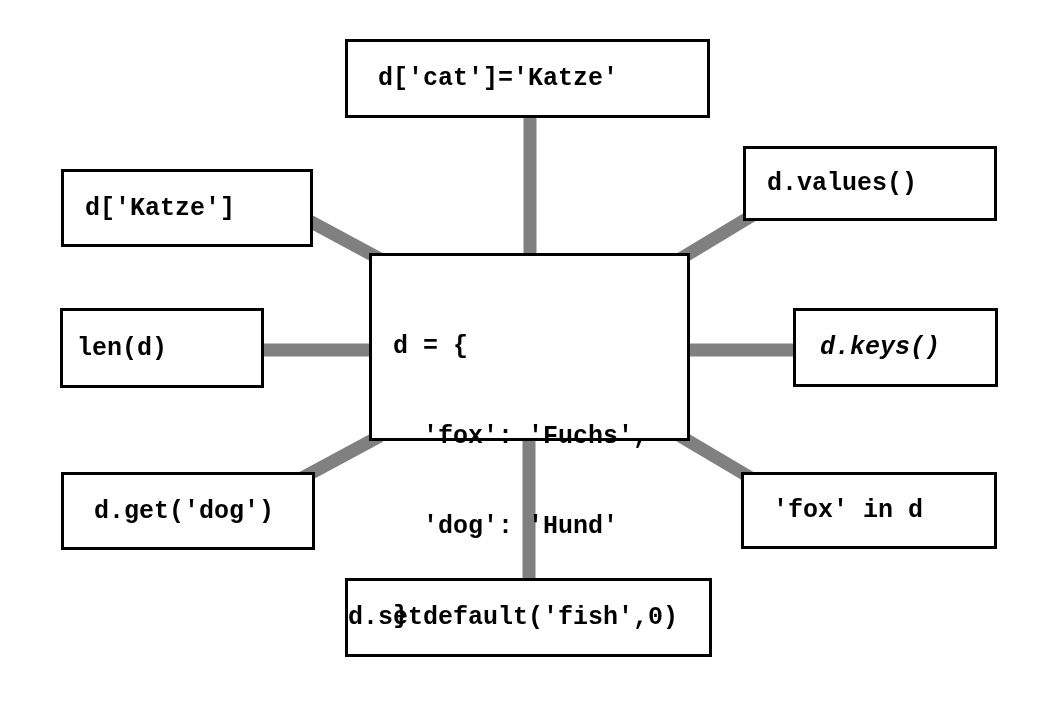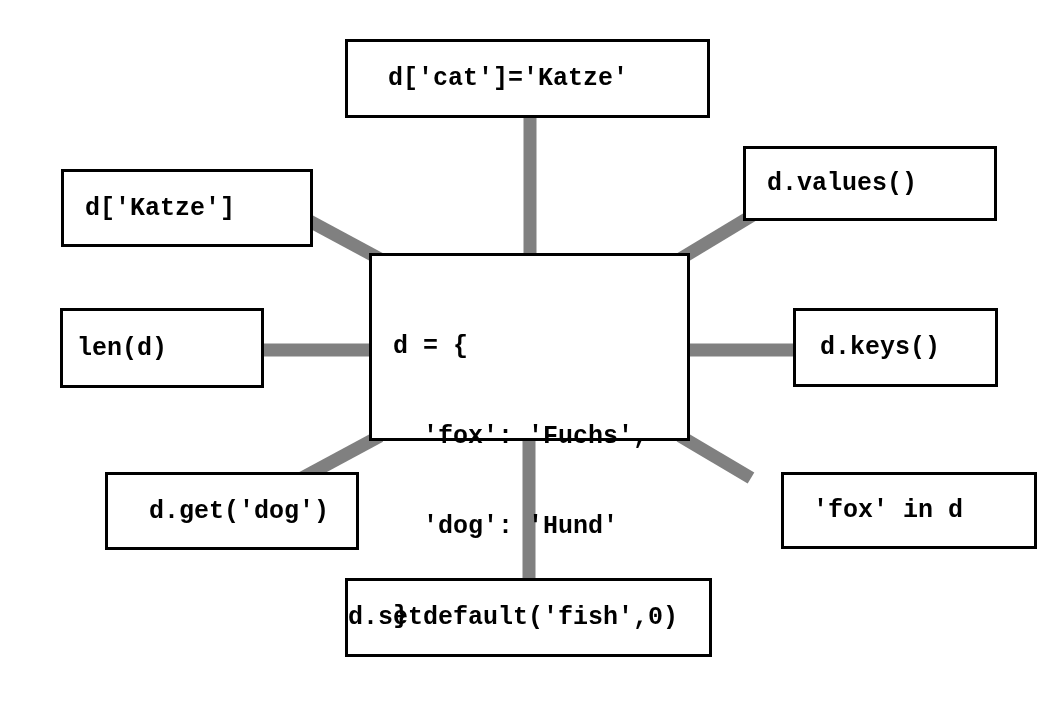--- a/index.html
+++ b/index.html
@@ -33,27 +33,27 @@
     position: absolute;
     box-sizing: border-box;
     background: #ffffff;
     border: 3px solid var(--border, #000000);
     display: flex;
     align-items: center;
     z-index: 2;
     font-size: 25px;
     white-space: pre;
   }
-  .n-top         { left: 345px; top: 39px;  width: 365px; height: 79px; padding-left: 40px; }
+  .n-top         { left: 345px; top: 39px;  width: 365px; height: 79px; padding-left: 30px; }
   .n-topleft     { left: 61px;  top: 145px; width: 252px; height: 78px; padding-left: 21px; margin-top: 24px; }
   .n-left        { left: 60px;  top: 308px; width: 204px; height: 80px; padding-left: 14px; }
-  .n-bottomleft  { left: 61px;  top: 472px; width: 254px; height: 78px; padding-left: 41px; margin-left: 44px; }
+  .n-bottomleft  { left: 61px;  top: 472px; width: 254px; height: 78px; padding-left: 30px; }
   .n-bottom      { left: 345px; top: 578px; width: 367px; height: 79px; }
-  .n-bottomright { left: 741px; top: 472px; width: 256px; height: 77px; padding-left: 29px; margin-left: 40px; }
-  .n-right       { left: 793px; top: 308px; width: 205px; height: 79px; padding-left: 24px; }
+  .n-bottomright { left: 741px; top: 472px; width: 256px; height: 77px; padding-left: 29px; }
+  .n-right       { left: 793px; top: 308px; width: 205px; height: 79px; padding-left: 24px; font-style: italic; }
   .n-topright    { left: 743px; top: 146px; width: 254px; height: 75px; padding-left: 21px; }
   .n-center {
     left: 369px; top: 253px; width: 321px; height: 188px;
     display: block;
     padding: 17px 0 0 21px;
     align-items: flex-start;
   }
   .code-line {
     white-space: pre;
     font-size: 25px;

